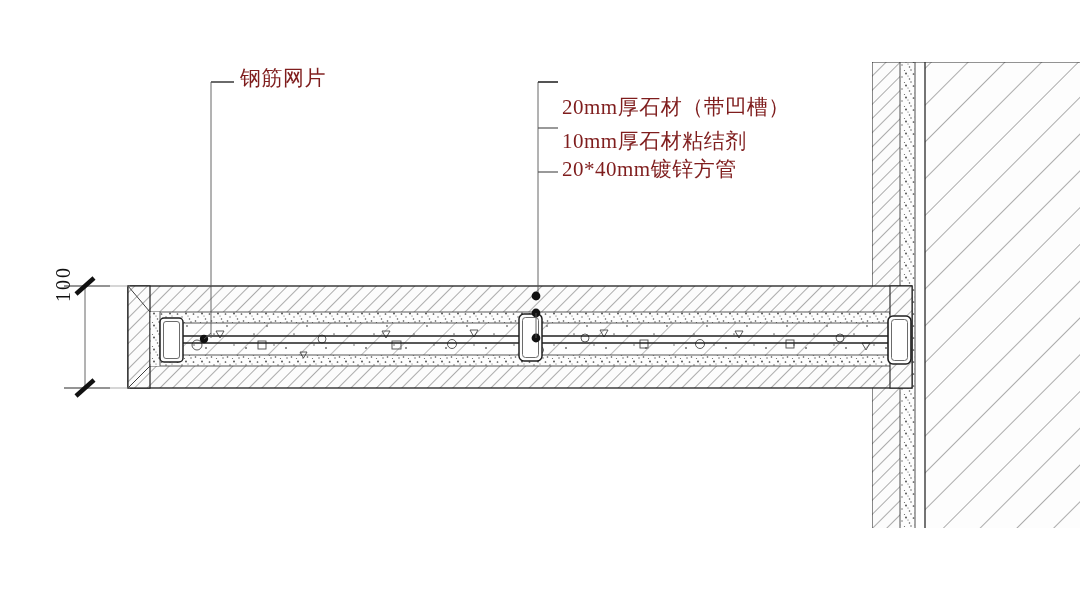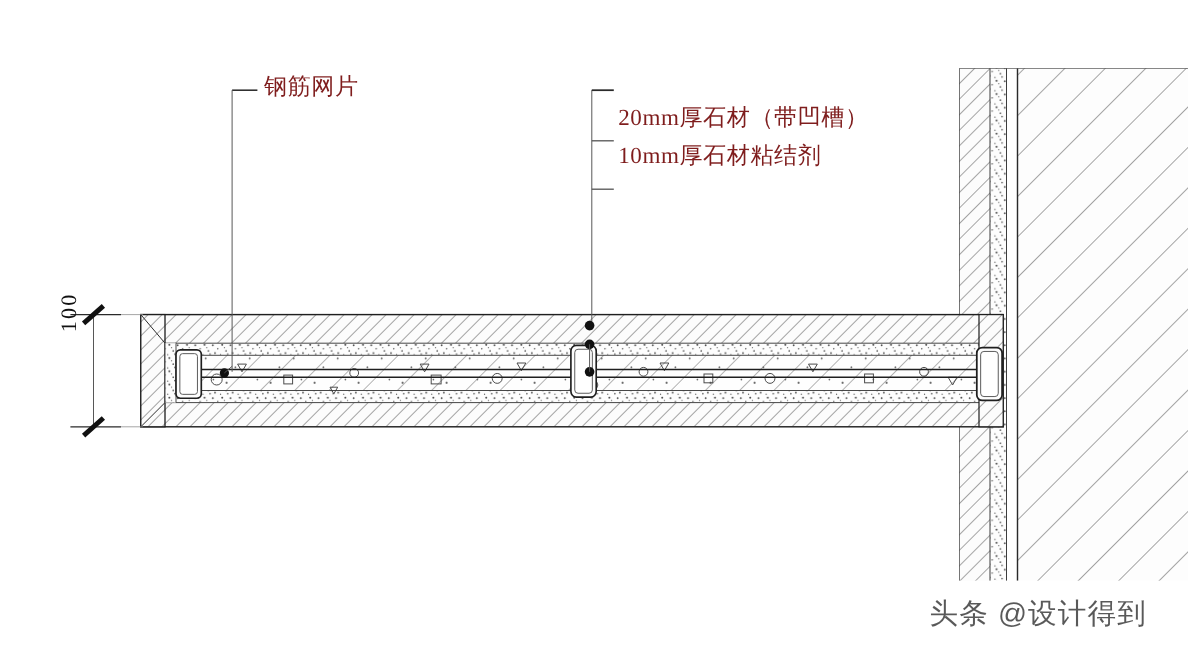--- a/index.html
+++ b/index.html
@@ -287,20 +287,20 @@
   </svg>
 
   <div class="anno-layer">
 
     <div class="label label-left">钢筋网片</div>
 
     <div class="label label-r1">20mm厚石材（带凹槽）</div>
 
     <div class="label label-r2">10mm厚石材粘结剂</div>
 
+    <div class="label label-r3">20*40mm镀锌方管</div>
 
     <div class="dim-text">100</div>
 
-    <div class="watermark">头条 @设计得到</div>
 
   </div>
 
 </div>
 
 </body></html>

